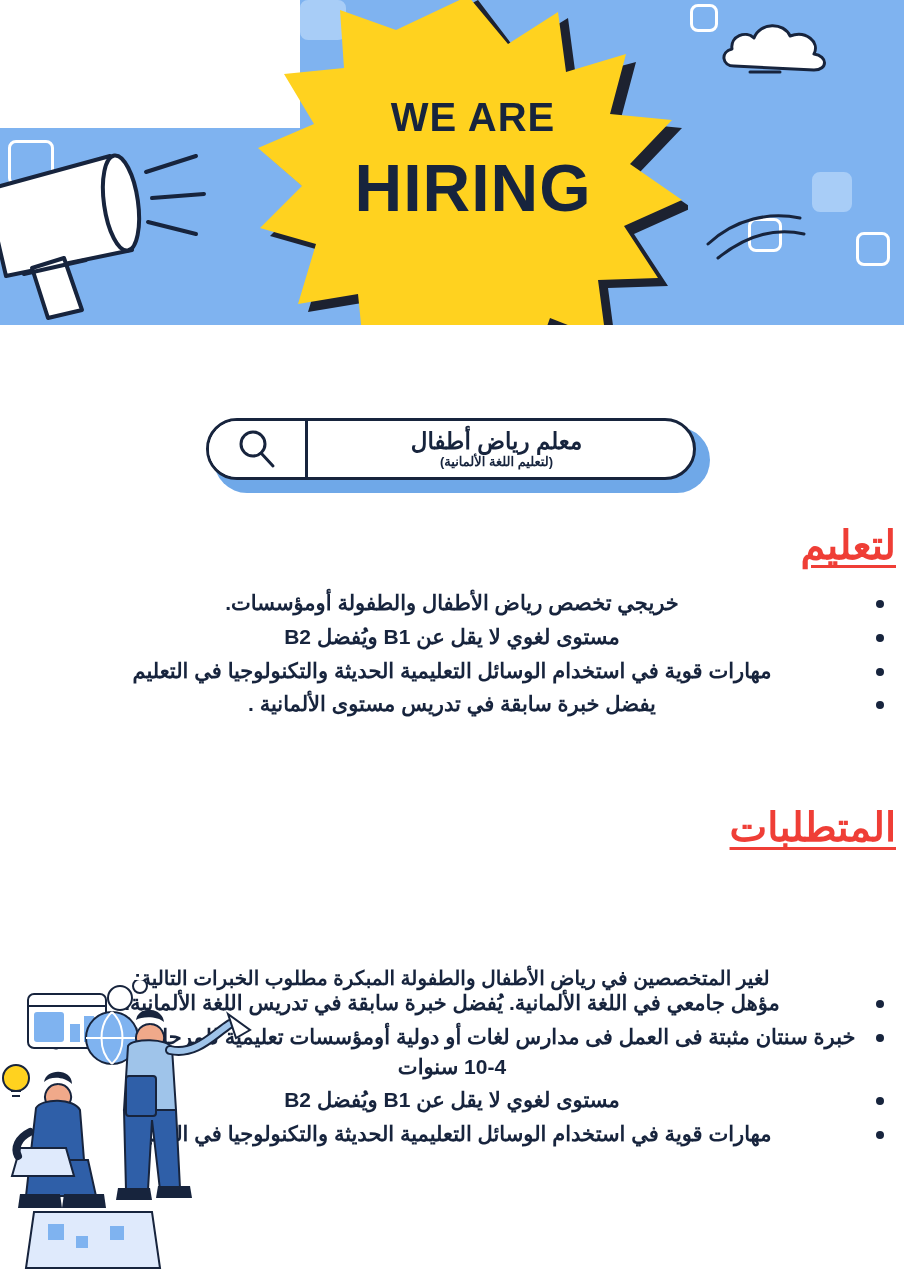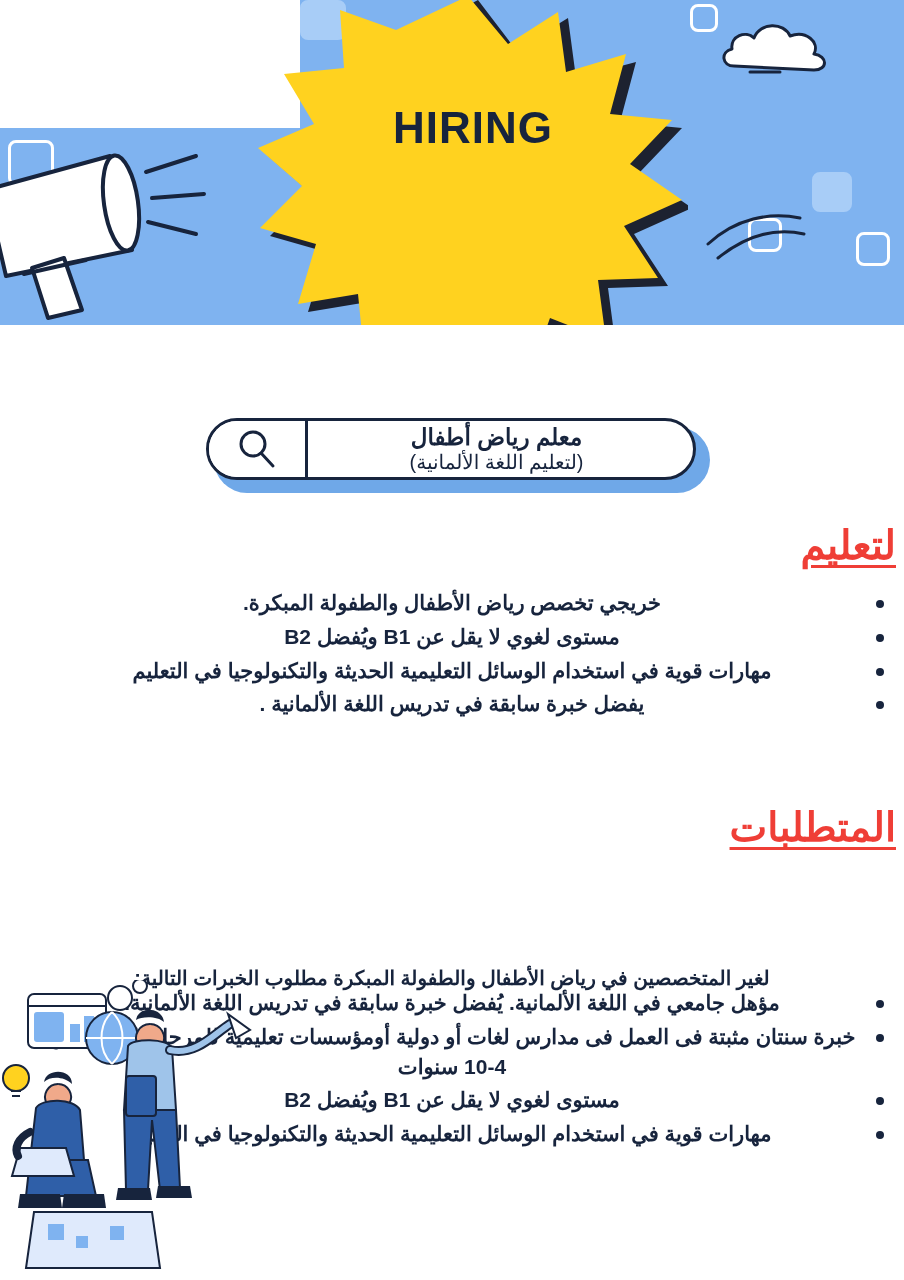--- a/index.html
+++ b/index.html
@@ -74,25 +74,25 @@
     color: #17243d;
     direction: ltr;
   }
   .burst-text .l1 {
     font-size: 40px;
     font-weight: bold;
     letter-spacing: 1px;
     line-height: 1.05;
   }
   .burst-text .l2 {
-    font-size: 44px;
+    font-size: 66px;
     font-weight: bold;
     letter-spacing: 1px;
     line-height: 1.1;
-    margin-top: 8px;
+    margin-top: 14px;
   }
 
   
   .search-wrap {
     position: absolute;
     left: 206px;
     top: 418px;
     width: 504px;
     height: 76px;
   }
@@ -124,22 +124,22 @@
     justify-content: center;
     padding: 0 14px 0 6px;
     color: #17243d;
   }
   .search-field .v1 {
     font-size: 23px;
     font-weight: bold;
     line-height: 1.15;
   }
   .search-field .v2 {
-    font-size: 20px;
-    font-weight: normal;
+    font-size: 13px;
+    font-weight: bold;
     line-height: 1.2;
   }
   .search-btn {
     width: 96px;
     border-right: 3px solid #17243d;
     display: flex;
     align-items: center;
     justify-content: center;
     background: #ffffff;
   }
@@ -263,20 +263,21 @@
                L158 340 L106 366 L100 306 L40 316 L58 256 L2 240 L44 198 L0 160 L56 136
                L26 86 L86 80 L82 22 L138 42 Z" fill="#1d2230"></path>
       <path d="M200 0 L240 48 L290 16 L298 76 L358 58 L342 118 L404 124 L362 168 L414 204
                L356 230 L390 282 L330 284 L338 344 L282 322 L262 378 L216 340 L176 384
                L148 332 L96 358 L90 298 L30 308 L48 248 L-8 232 L34 190 L-10 152 L46 128
                L16 78 L76 72 L72 14 L128 34 Z" fill="#ffd21f"></path>
     </g>
   </svg>
 
   <div class="burst-text">
+    <div class="l1">WE ARE</div>
     <div class="l2">HIRING</div>
   </div>
 </div>
 
 <div class="search-wrap">
   <div class="search-shadow"></div>
   <div class="search-pill">
     <div class="search-field" placeholder="معلم رياض أطفال">
       <span class="v1">معلم رياض أطفال</span>
       <span class="v2">(لتعليم اللغة الألمانية)</span>
@@ -286,24 +287,24 @@
         <circle cx="19" cy="18" r="12" fill="none" stroke="#17243d" stroke-width="3"></circle>
         <line x1="27" y1="27" x2="39" y2="40" stroke="#17243d" stroke-width="3" stroke-linecap="round"></line>
       </svg>
     </div>
   </div>
 </div>
 
 <div class="section-title" id="experience-title">لتعليم</div>
 
 <ul class="bullets" id="experience-list">
-  <li>خريجي تخصص رياض الأطفال والطفولة المبكرة.</li>
+  <li>خريجي تخصص رياض الأطفال والطفولة أومؤسسات.</li>
   <li>مستوى لغوي لا يقل عن B1 ويُفضل B2</li>
   <li>مهارات قوية في استخدام الوسائل التعليمية الحديثة والتكنولوجيا في التعليم</li>
-  <li>يفضل خبرة سابقة في تدريس اللغة الألمانية .</li>
+  <li>يفضل خبرة سابقة في تدريس مستوى الألمانية .</li>
 </ul>
 
 <div class="section-title" id="requirements-title">المتطلبات</div>
 
 <div class="req-intro">لغير المتخصصين في رياض الأطفال والطفولة المبكرة مطلوب الخبرات التالية:</div>
 
 <ul class="bullets" id="requirements-list">
   <li>مؤهل جامعي في اللغة الألمانية. يُفضل خبرة سابقة في تدريس اللغة الألمانية.</li>
   <li>خبرة سنتان مثبتة فى العمل فى مدارس لغات أو دولية أومؤسسات تعليمية للمرحلة العمرية من 4-10 سنوات</li>
   <li>مستوى لغوي لا يقل عن B1 ويُفضل B2</li>

